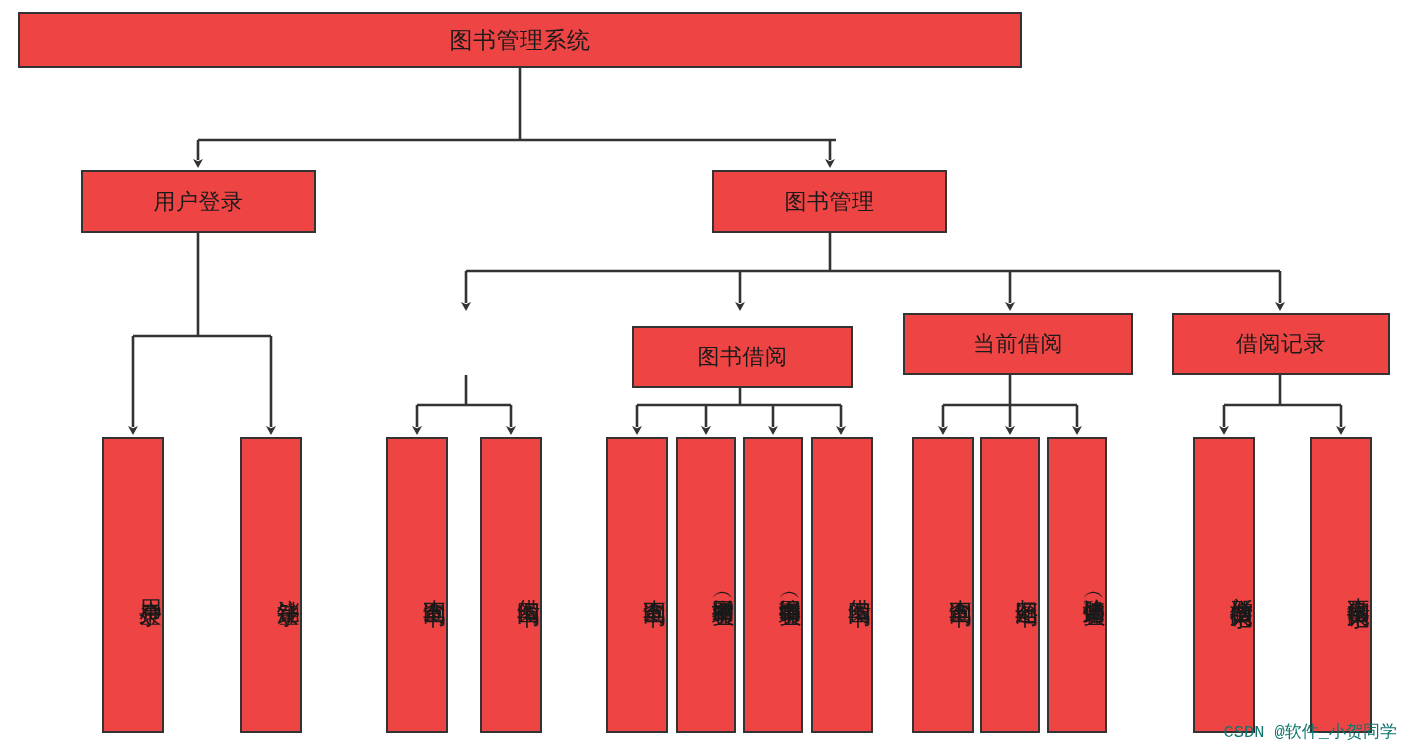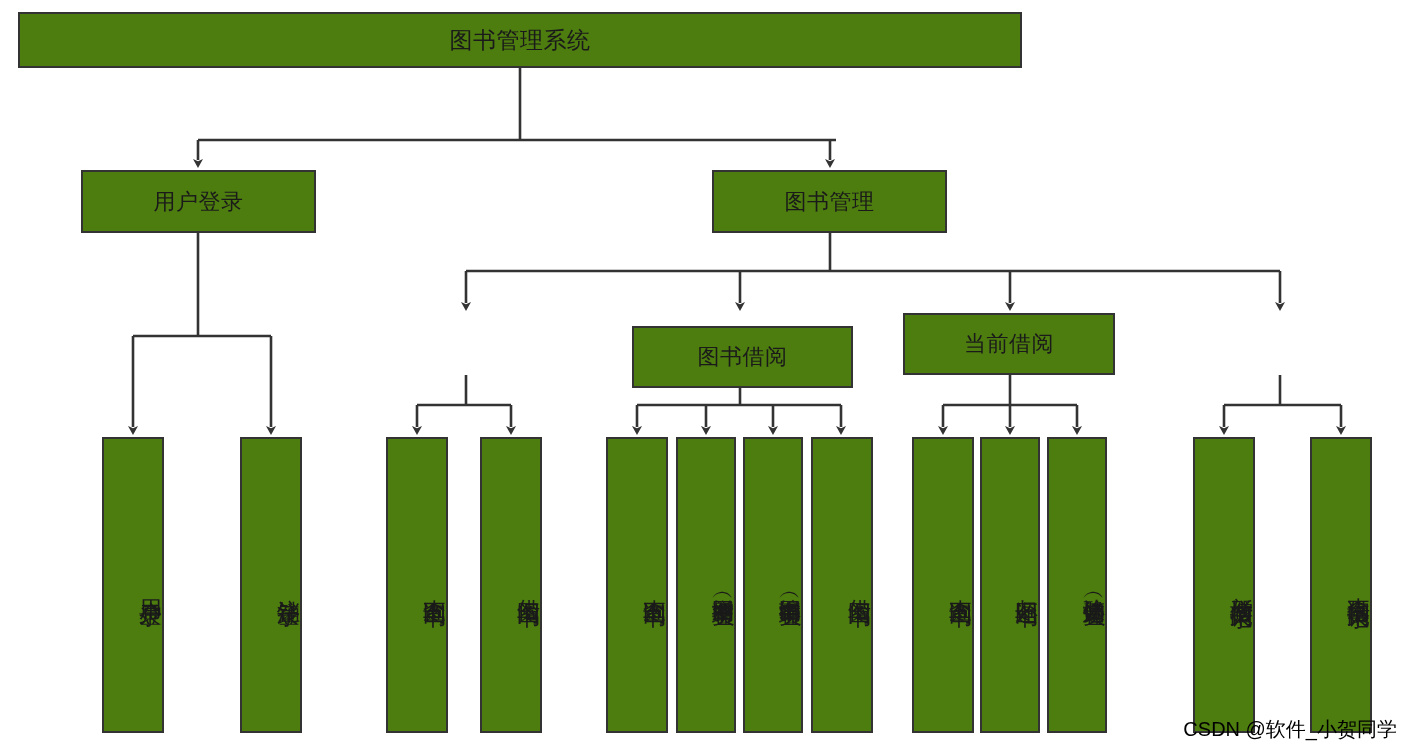--- a/index.html
+++ b/index.html
@@ -19,21 +19,21 @@
     position: absolute;
     left: 0;
     top: 0;
     width: 1405px;
     height: 747px;
   }
   .node {
     position: absolute;
     box-sizing: border-box;
     border: 2px solid #333333;
-    background: #4d7c0f;
+    background: #ef4444;
     display: flex;
     align-items: center;
     justify-content: center;
     color: #1a1a1a;
   }
   .node-h {
     font-size: 22px;
     letter-spacing: 0.5px;
   }
   .node-v {
@@ -50,24 +50,24 @@
     font-size: 22px;
     letter-spacing: 1px;
   }
   #root-node {
     font-size: 23px;
   }
   #watermark {
     position: absolute;
     right: 8px;
     bottom: 4px;
-    font-size: 20px;
-    color: #000000;
+    font-size: 17px;
+    color: #0f766e;
     white-space: nowrap;
-    font-family: Liberation Sans, sans-serif;
+    font-family: Liberation Mono, monospace;
     pointer-events: none;
   }
 </style>
 </head>
 <body>
 
 <div id="canvas">
 
   <svg id="svg-layer" viewBox="0 0 1405 747" xmlns="http://www.w3.org/2000/svg">
     <defs>
@@ -118,21 +118,22 @@
       <path d="M1341,405 L1341,427" marker-end="url(#arrow)"></path>
     </g>
   </svg>
 
   <div class="node node-h" id="root-node" style="left:18px; top:12px; width:1004px; height:56px;">图书管理系统</div>
 
   <div class="node node-h" style="left:81px; top:170px; width:235px; height:63px;">用户登录</div>
   <div class="node node-h" style="left:712px; top:170px; width:235px; height:63px;text-align:right;">图书管理</div>
 
   <div class="node node-h" style="left:632px; top:326px; width:221px; height:62px;">图书借阅</div>
-  <div class="node node-h" style="left:903px; top:313px; width:212px; height:62px;">当前借阅</div>
+  <div class="node node-h" style="left:903px; top:313px; width:230px; height:62px;">当前借阅</div>
+  <div class="node node-h" style="left:1172px; top:313px; width:218px; height:62px;">借阅记录</div>
 
   <div class="node node-v" style="left:102px; top:437px; width:62px; height:296px;">用户登录</div>
   <div class="node node-v" style="left:240px; top:437px; width:62px; height:296px;">注销登录</div>
 
   <div class="node node-v" style="left:386px; top:437px; width:62px; height:296px;">查询图书</div>
   <div class="node node-v" style="left:480px; top:437px; width:62px; height:296px;">借阅图书</div>
 
   <div class="node node-v" style="left:606px; top:437px; width:62px; height:296px;">查询图书</div>
   <div class="node node-v vsmall" style="left:676px; top:437px; width:60px; height:296px;">新增图书（管理员）</div>
   <div class="node node-v vsmall" style="left:743px; top:437px; width:60px; height:296px;">编辑图书（管理员）</div>

